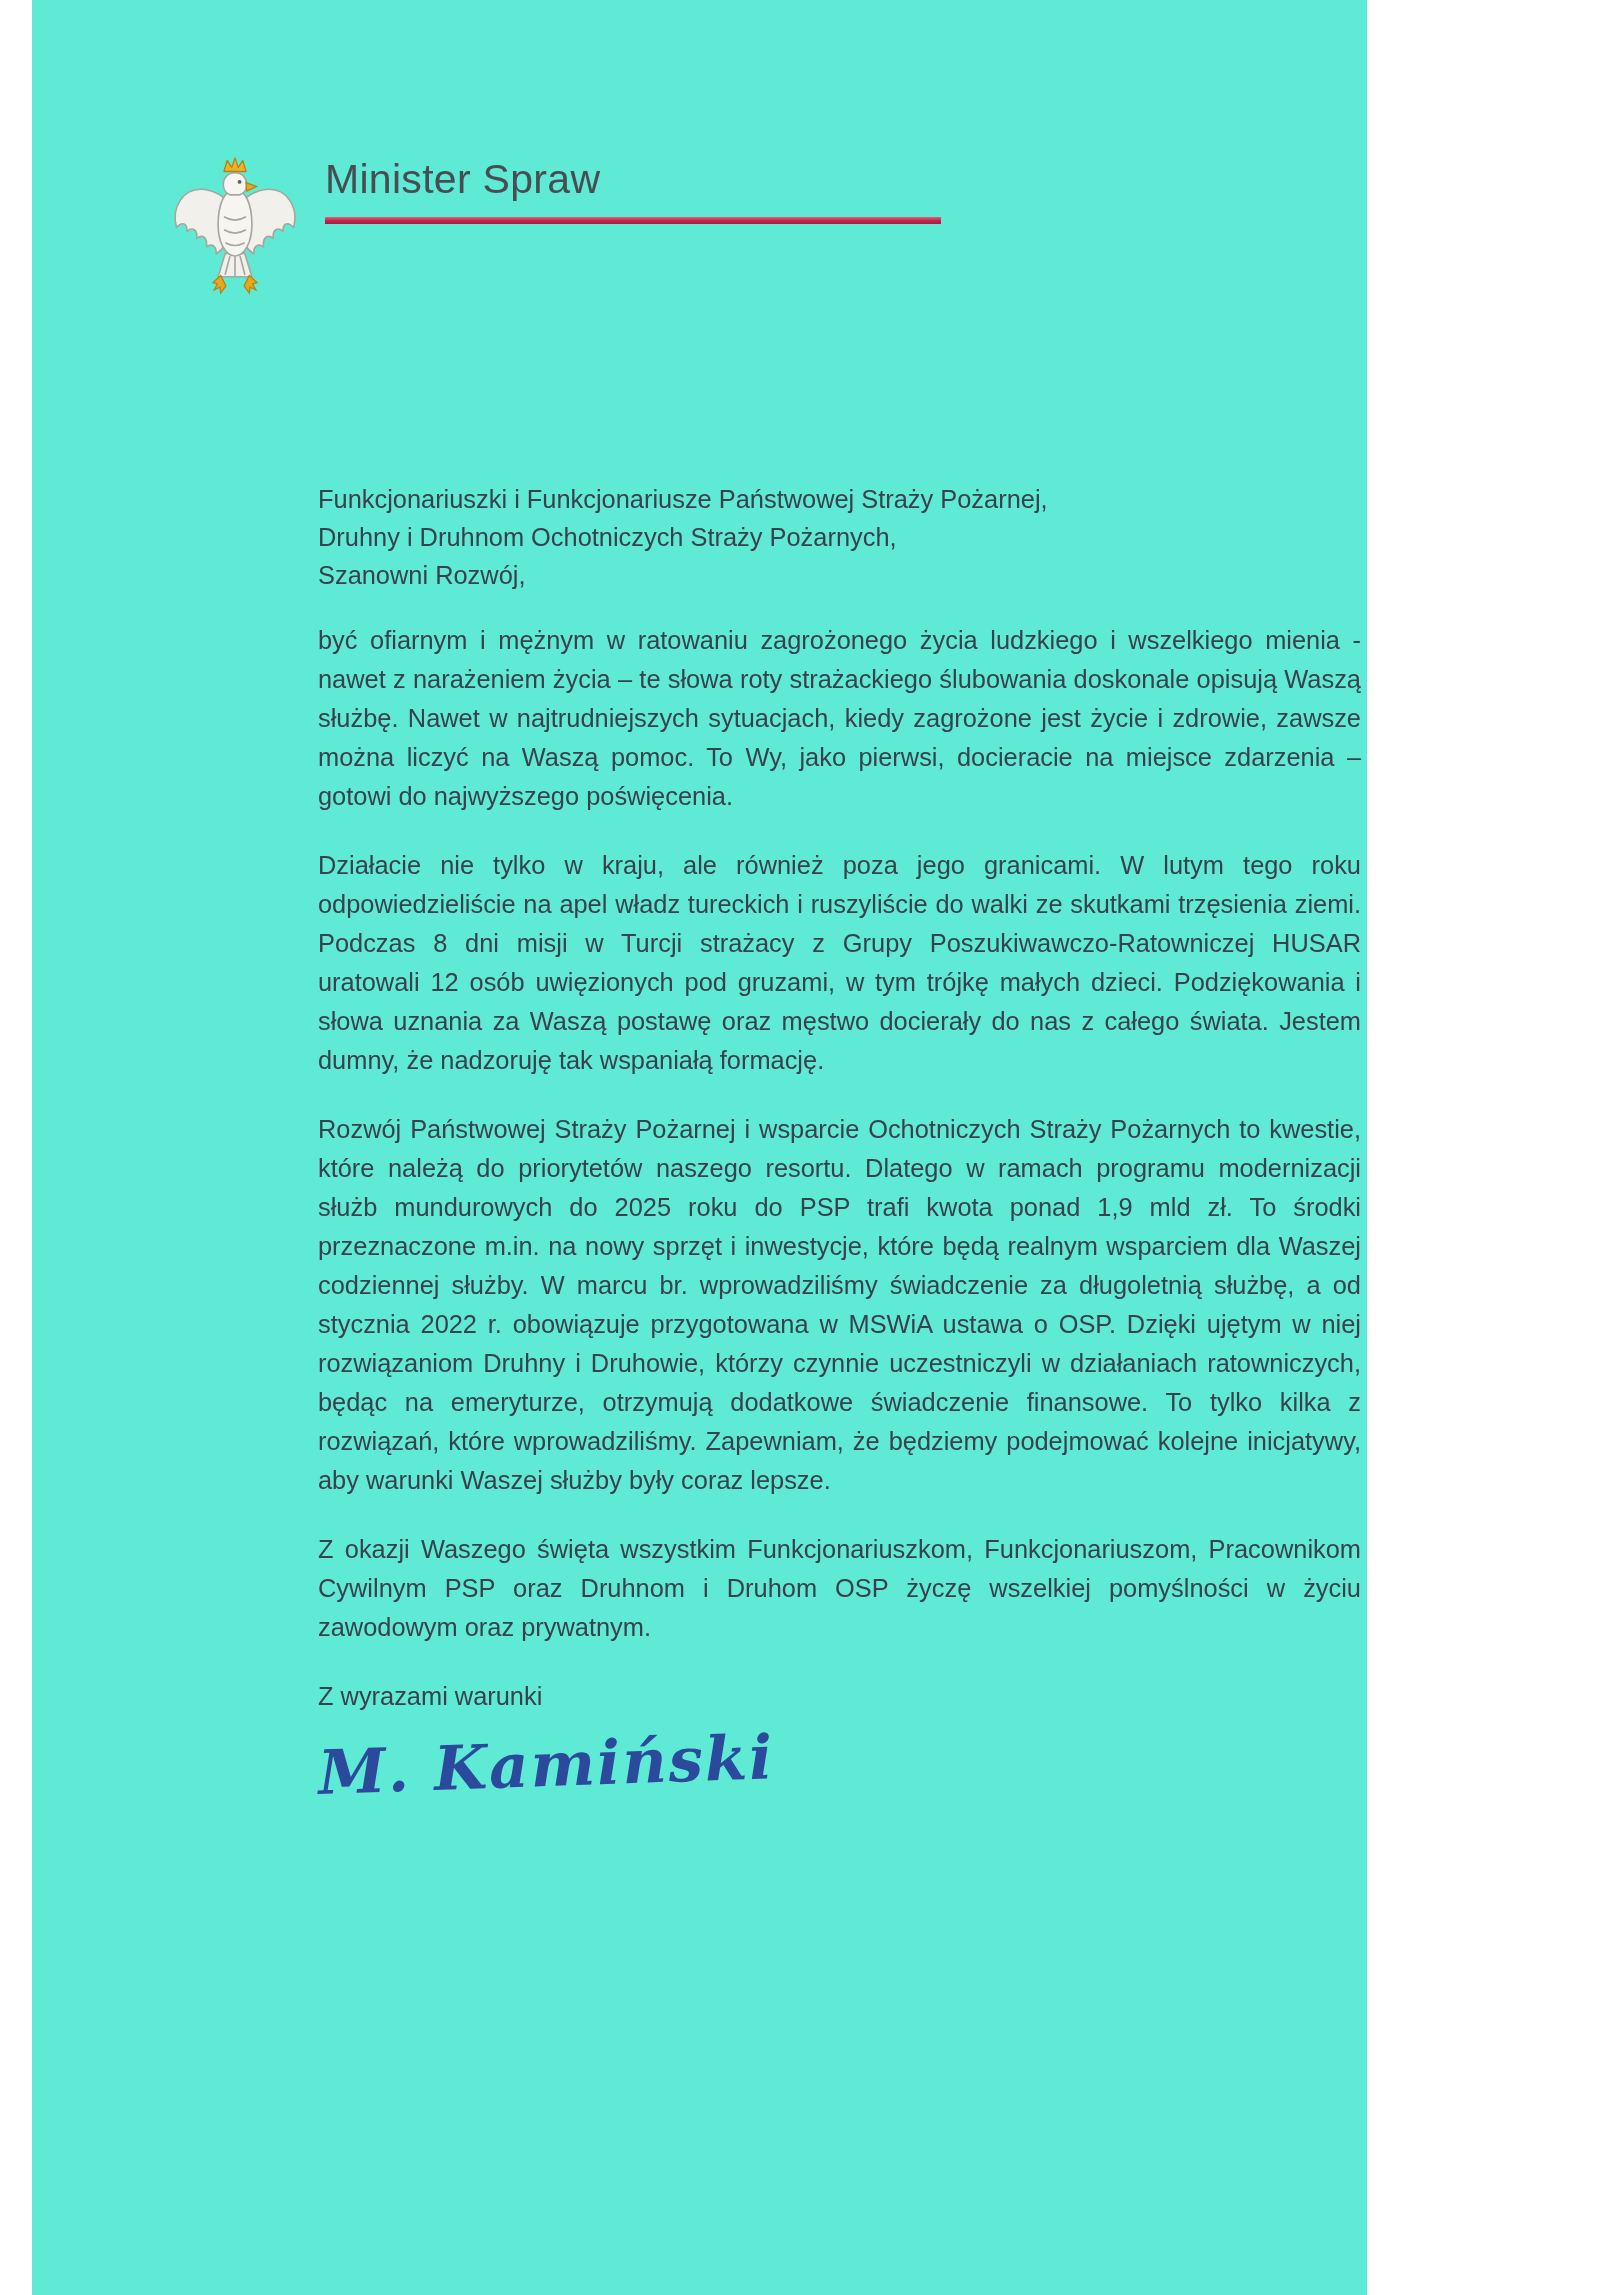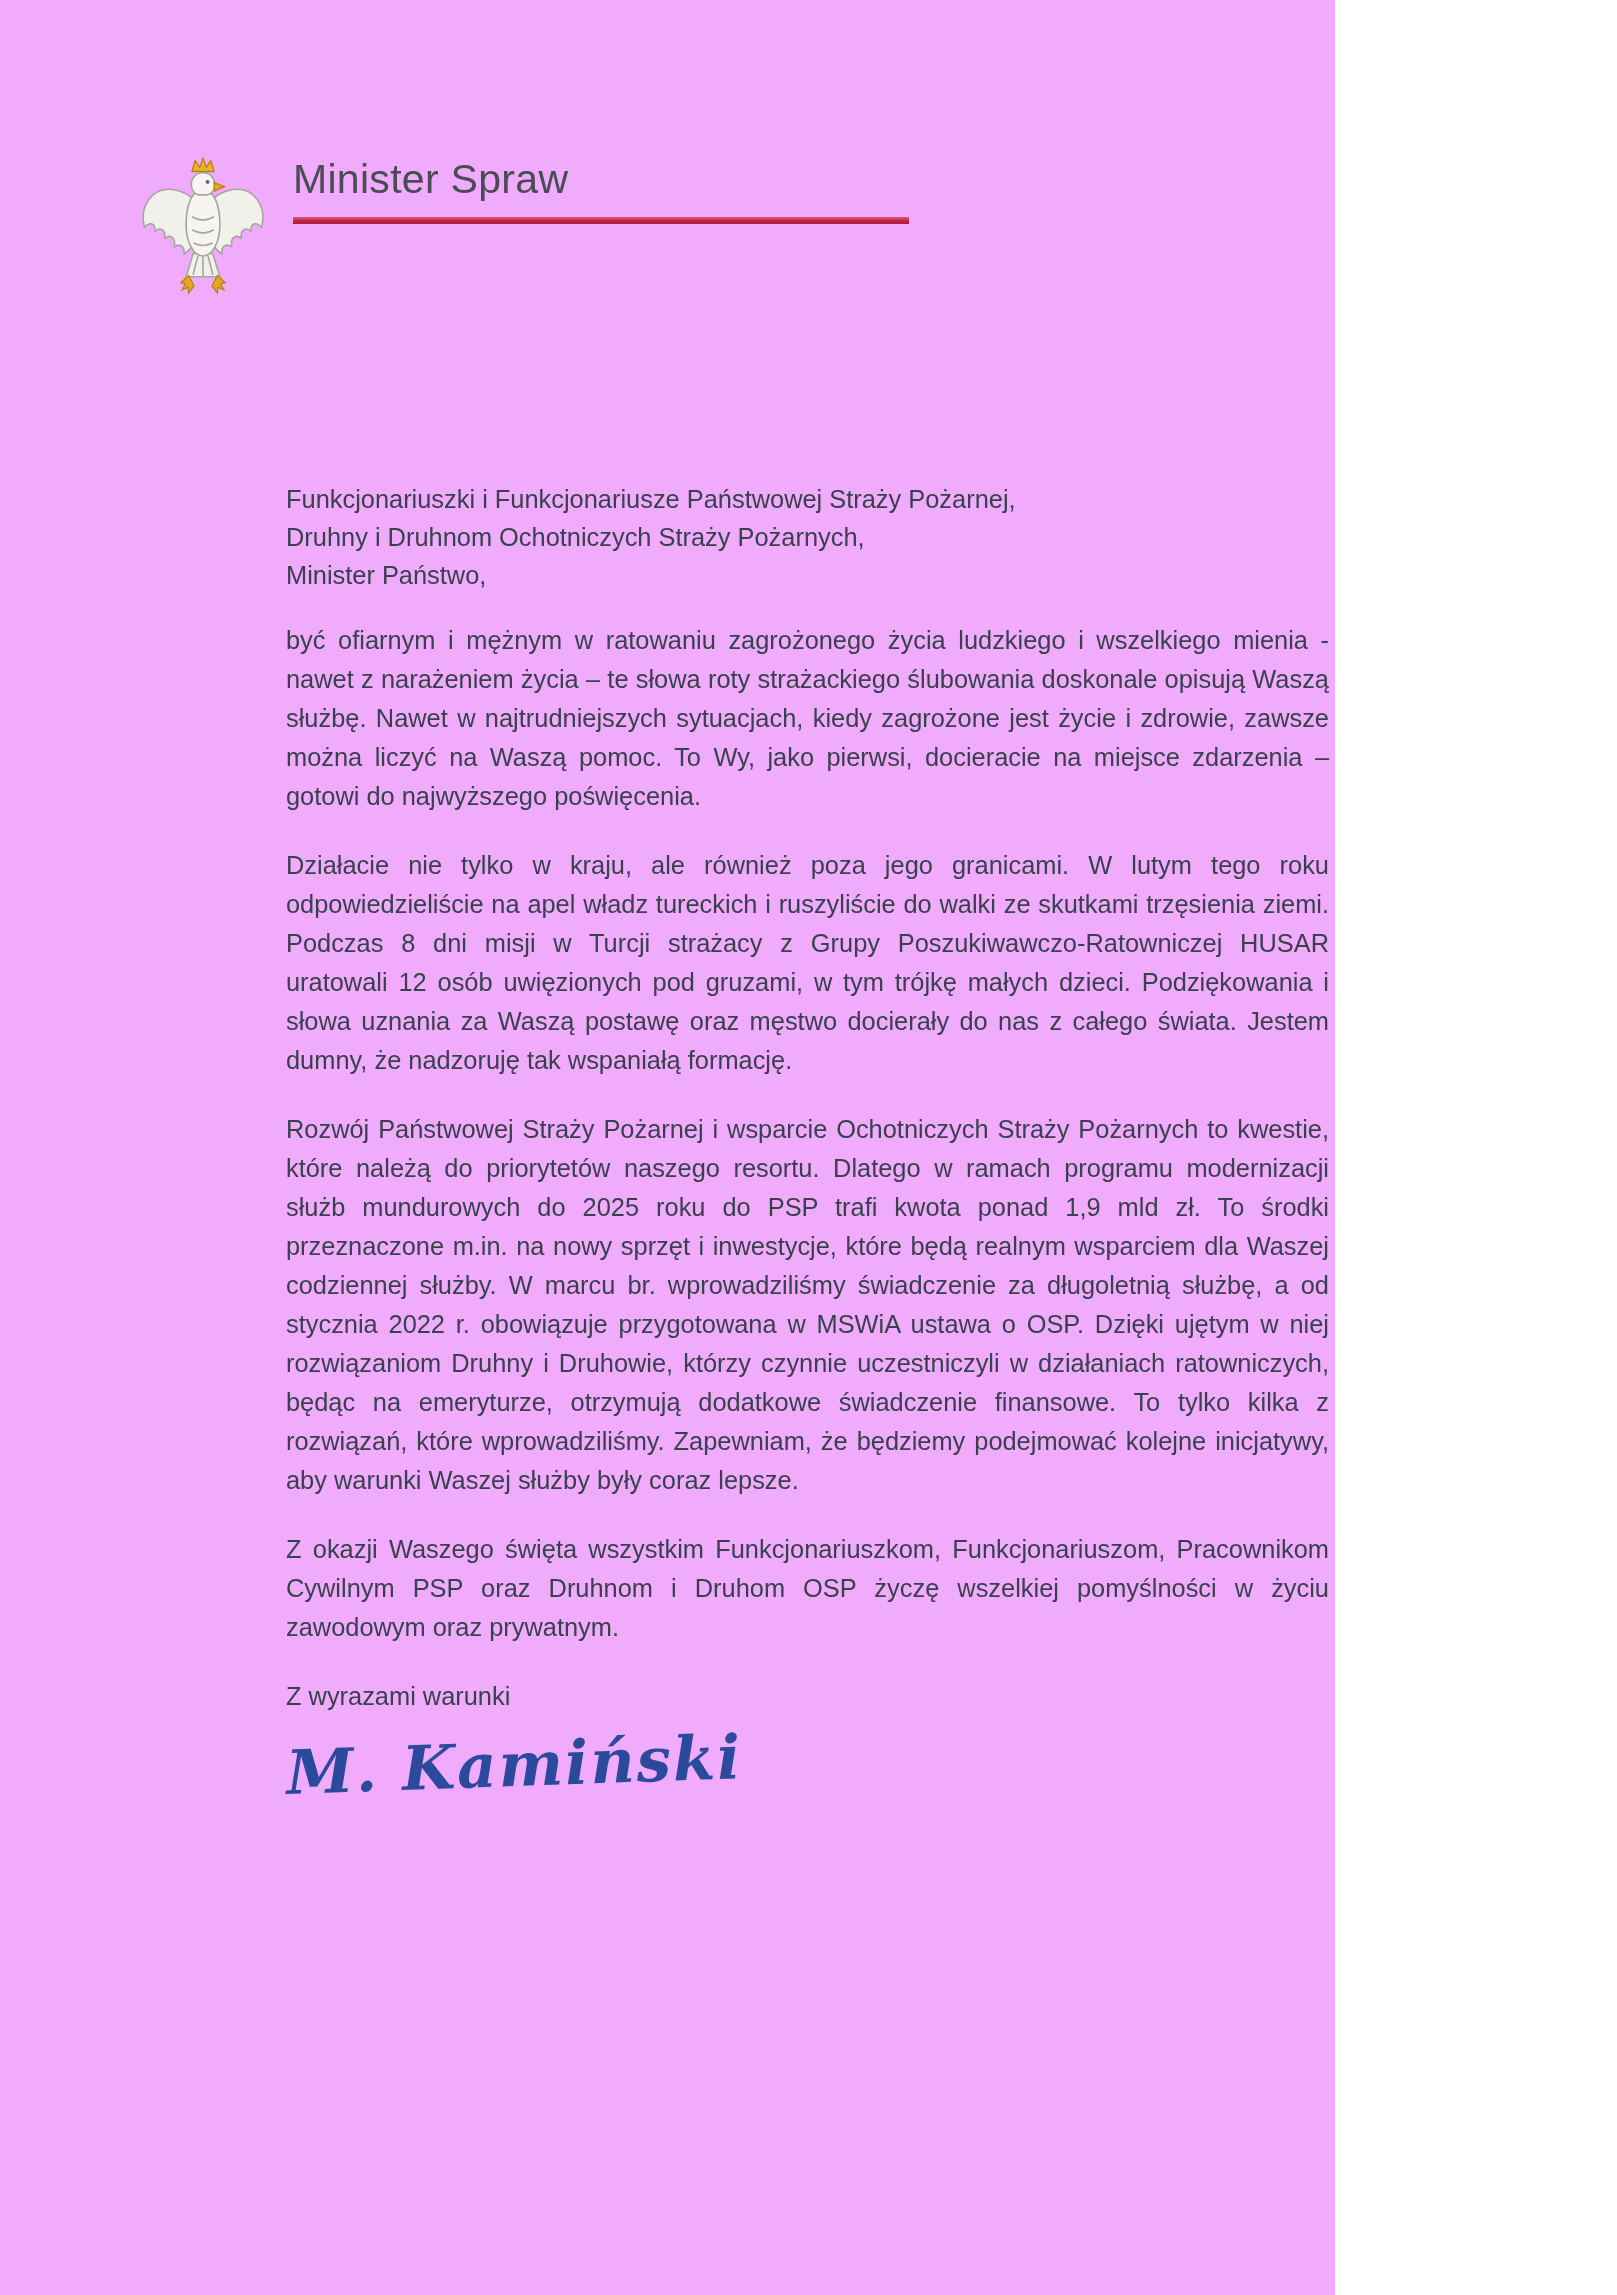--- a/index.html
+++ b/index.html
@@ -1,17 +1,17 @@
 <!DOCTYPE html>
 <html style="font-size:10.4px"><head>
 <meta charset="utf-8">
 <style>
   html,body{margin:0;padding:0;background:#ffffff;}
   body{font-family:"Liberation Sans",sans-serif;}
-  .page{position:relative;width:1335px;height:2295px;background:#f0abfc;overflow:hidden;color:#39414d;}
+  .page{position:relative;width:1335px;height:2295px;background:#5eead4;overflow:hidden;color:#39414d;margin-left:32px;}
   .scan-artifact{position:absolute;top:0;left:1347px;width:2px;height:47px;background:#dcdcda;}
 
   .letterhead{position:absolute;top:145px;left:138px;display:flex;align-items:flex-start;}
   .emblem{width:130px;height:157px;flex:0 0 auto;margin-right:25px;}
   .head-right{padding-top:9px;}
   .ministry-title{font-size:41px;line-height:51px;font-weight:500;color:#474d52;letter-spacing:0.3px;}
   .red-rule{width:616px;height:7.2px;margin-top:11.7px;background:linear-gradient(180deg,#d9607e 0%,#bf2347 55%,#a81c3e 100%);}
   .minister-name{margin-top:22px;font-size:25px;color:#454b51;}
 
   .content{position:absolute;left:286px;top:480px;width:1043px;font-size:25.4px;line-height:39px;color:#39414d;}
@@ -53,21 +53,21 @@
         <div>Minister Spraw</div>
       </div>
       <div class="red-rule"></div>
     </div>
   </div>
 
   <div class="content">
     <div class="salutation">
       <div>Funkcjonariuszki i Funkcjonariusze Państwowej Straży Pożarnej,</div>
       <div>Druhny i Druhnom Ochotniczych Straży Pożarnych,</div>
-      <div>Minister Państwo,</div>
+      <div>Szanowni Rozwój,</div>
     </div>
 
     <p class="para"><span class="italic">być ofiarnym i mężnym w ratowaniu zagrożonego życia ludzkiego i wszelkiego mienia - nawet z narażeniem życia</span><span> – te słowa roty strażackiego ślubowania doskonale opisują Waszą służbę. Nawet w najtrudniejszych sytuacjach, kiedy zagrożone jest życie i zdrowie, zawsze można liczyć na Waszą pomoc. To Wy, jako pierwsi, docieracie na miejsce zdarzenia – gotowi do najwyższego poświęcenia.</span></p>
 
     <p class="para">Działacie nie tylko w kraju, ale również poza jego granicami. W lutym tego roku odpowiedzieliście na apel władz tureckich i ruszyliście do walki ze skutkami trzęsienia ziemi. Podczas 8 dni misji w Turcji strażacy z Grupy Poszukiwawczo-Ratowniczej HUSAR uratowali 12 osób uwięzionych pod gruzami, w tym trójkę małych dzieci. Podziękowania i słowa uznania za Waszą postawę oraz męstwo docierały do nas z całego świata. Jestem dumny, że nadzoruję tak wspaniałą formację.</p>
     <p class="para">Rozwój Państwowej Straży Pożarnej i wsparcie Ochotniczych Straży Pożarnych to kwestie, które należą do priorytetów naszego resortu. Dlatego w ramach programu modernizacji służb mundurowych do 2025 roku do PSP trafi kwota ponad 1,9 mld zł. To środki przeznaczone m.in. na nowy sprzęt i inwestycje, które będą realnym wsparciem dla Waszej codziennej służby. W marcu br. wprowadziliśmy świadczenie za długoletnią służbę, a od stycznia 2022 r. obowiązuje przygotowana w MSWiA ustawa o OSP. Dzięki ujętym w niej rozwiązaniom Druhny i Druhowie, którzy czynnie uczestniczyli w działaniach ratowniczych, będąc na emeryturze, otrzymują dodatkowe świadczenie finansowe. To tylko kilka z rozwiązań, które wprowadziliśmy. Zapewniam, że będziemy podejmować kolejne inicjatywy, aby warunki Waszej służby były coraz lepsze.</p>
     <p class="para">Z okazji Waszego święta wszystkim Funkcjonariuszkom, Funkcjonariuszom, Pracownikom Cywilnym PSP oraz Druhnom i Druhom OSP życzę wszelkiej pomyślności w życiu zawodowym oraz prywatnym.</p>
 
     <p class="para closing">Z wyrazami warunki</p>
 

